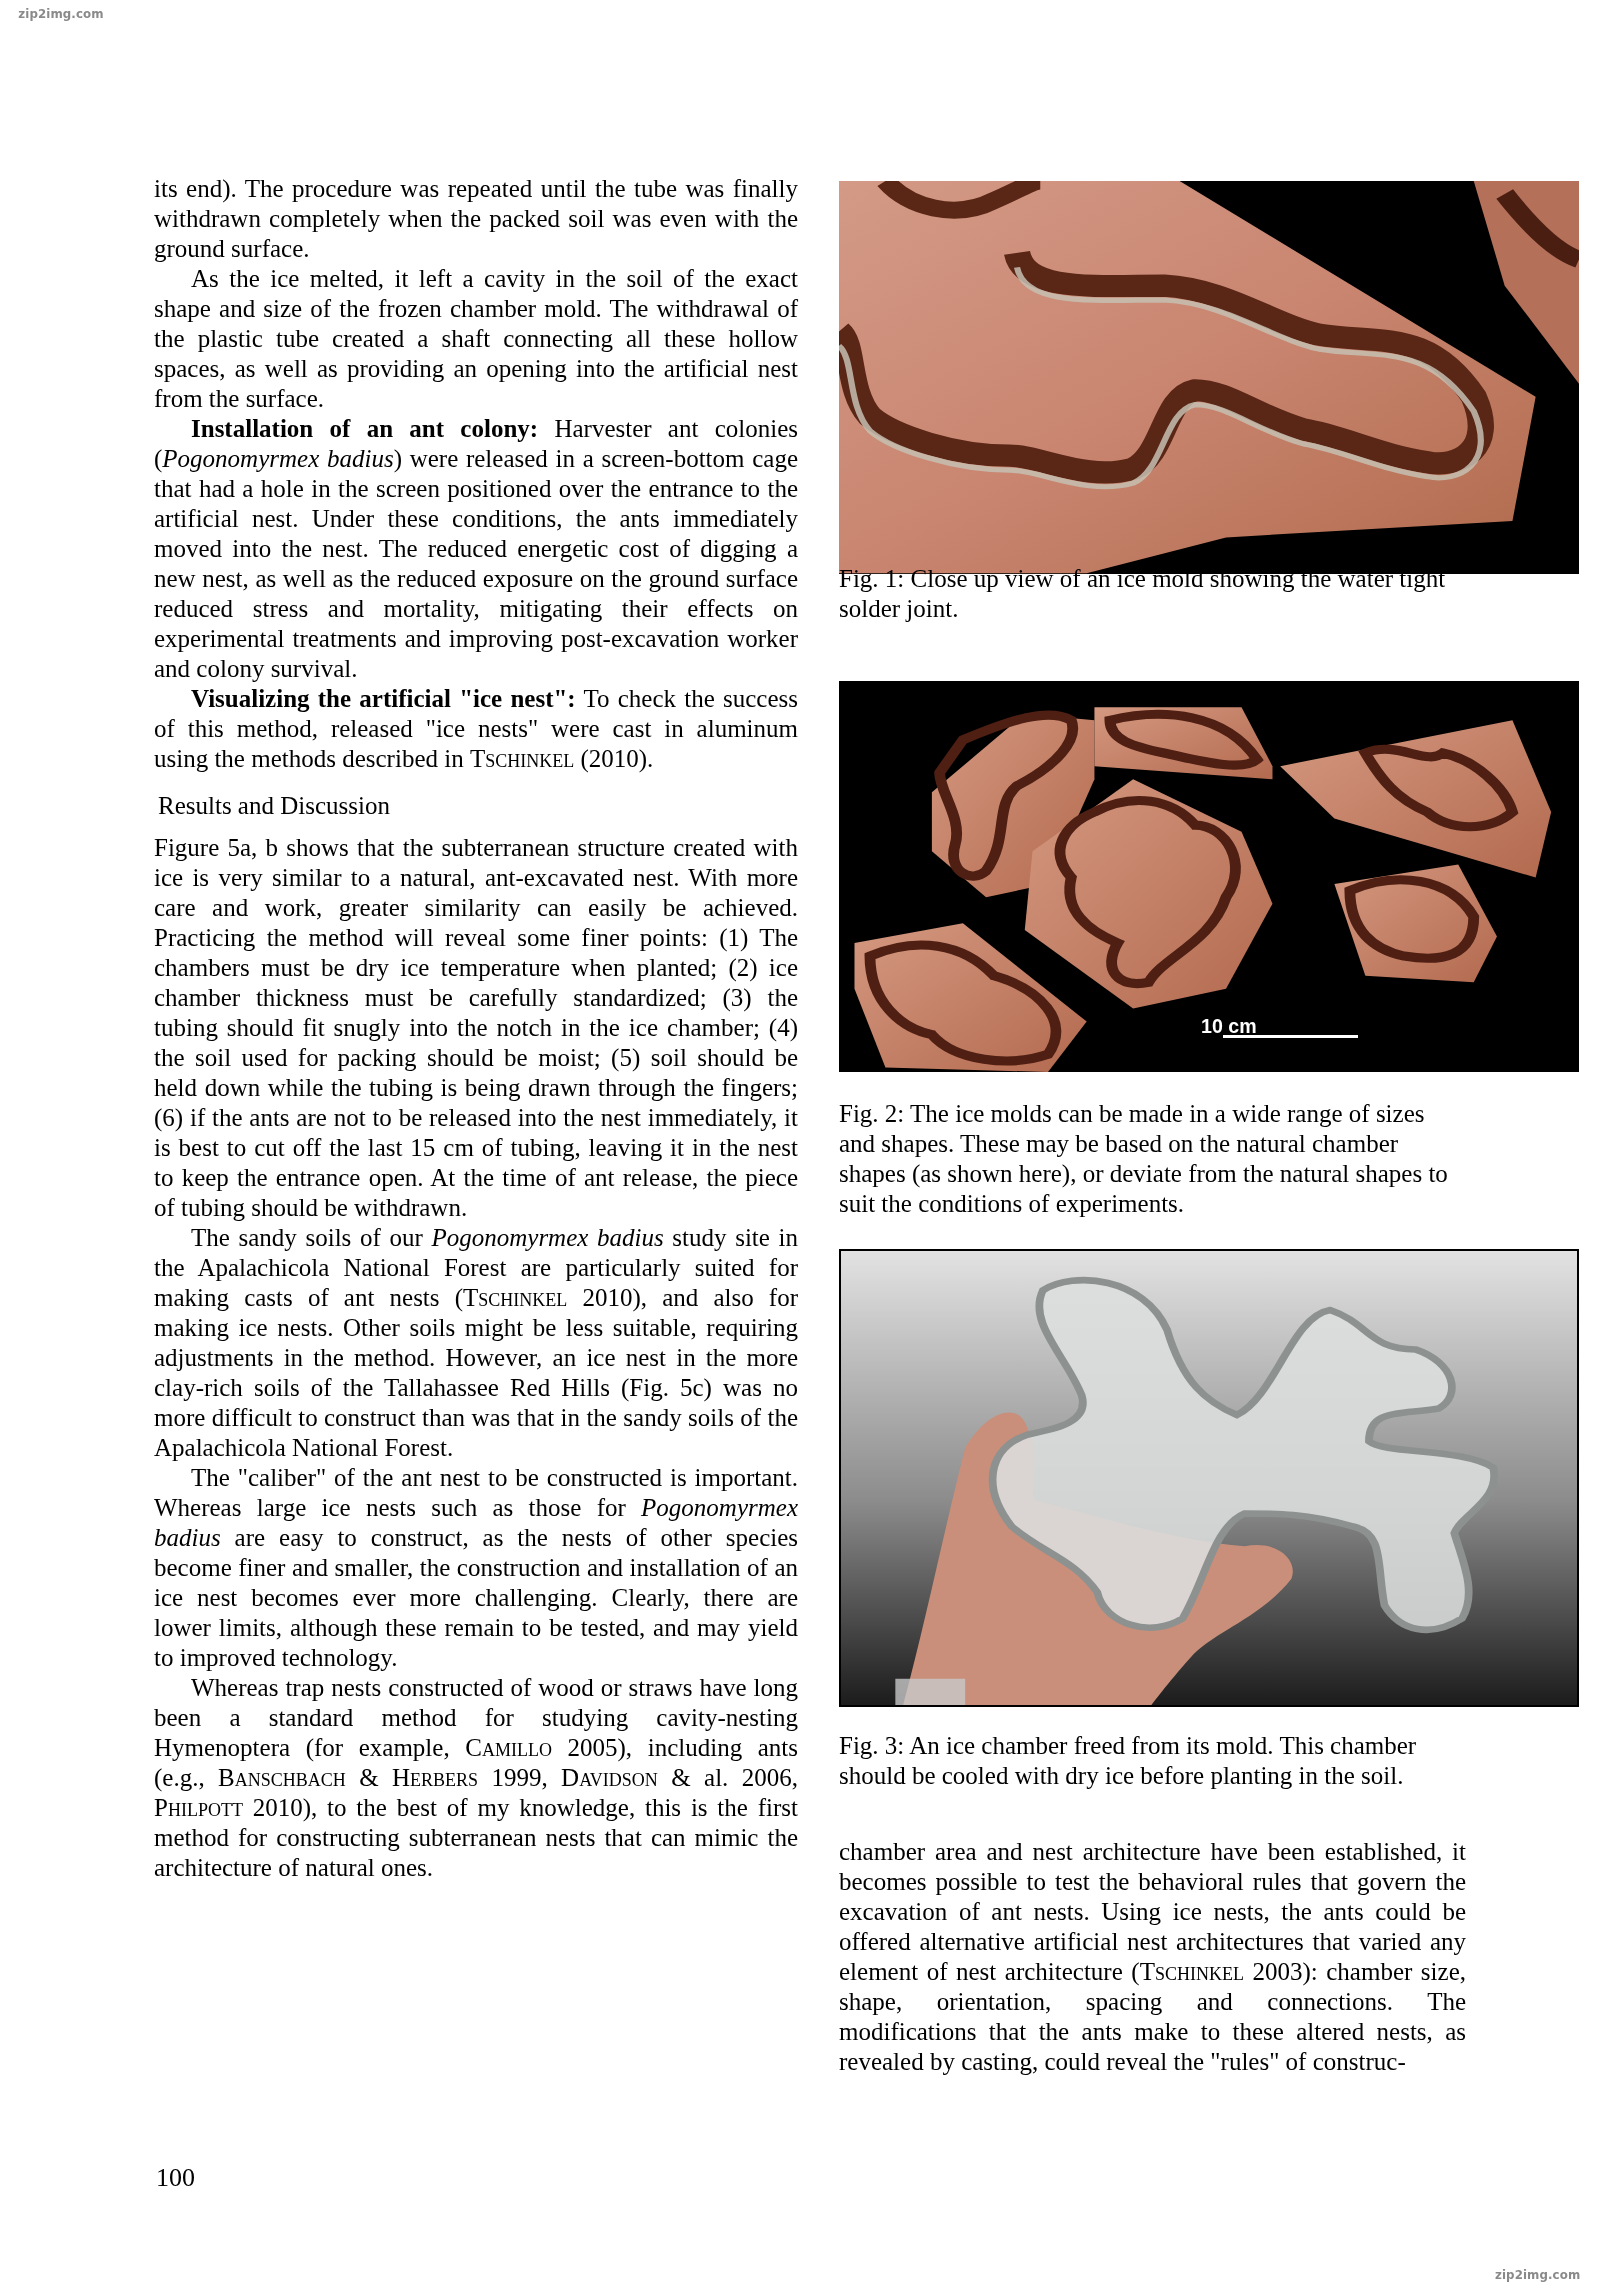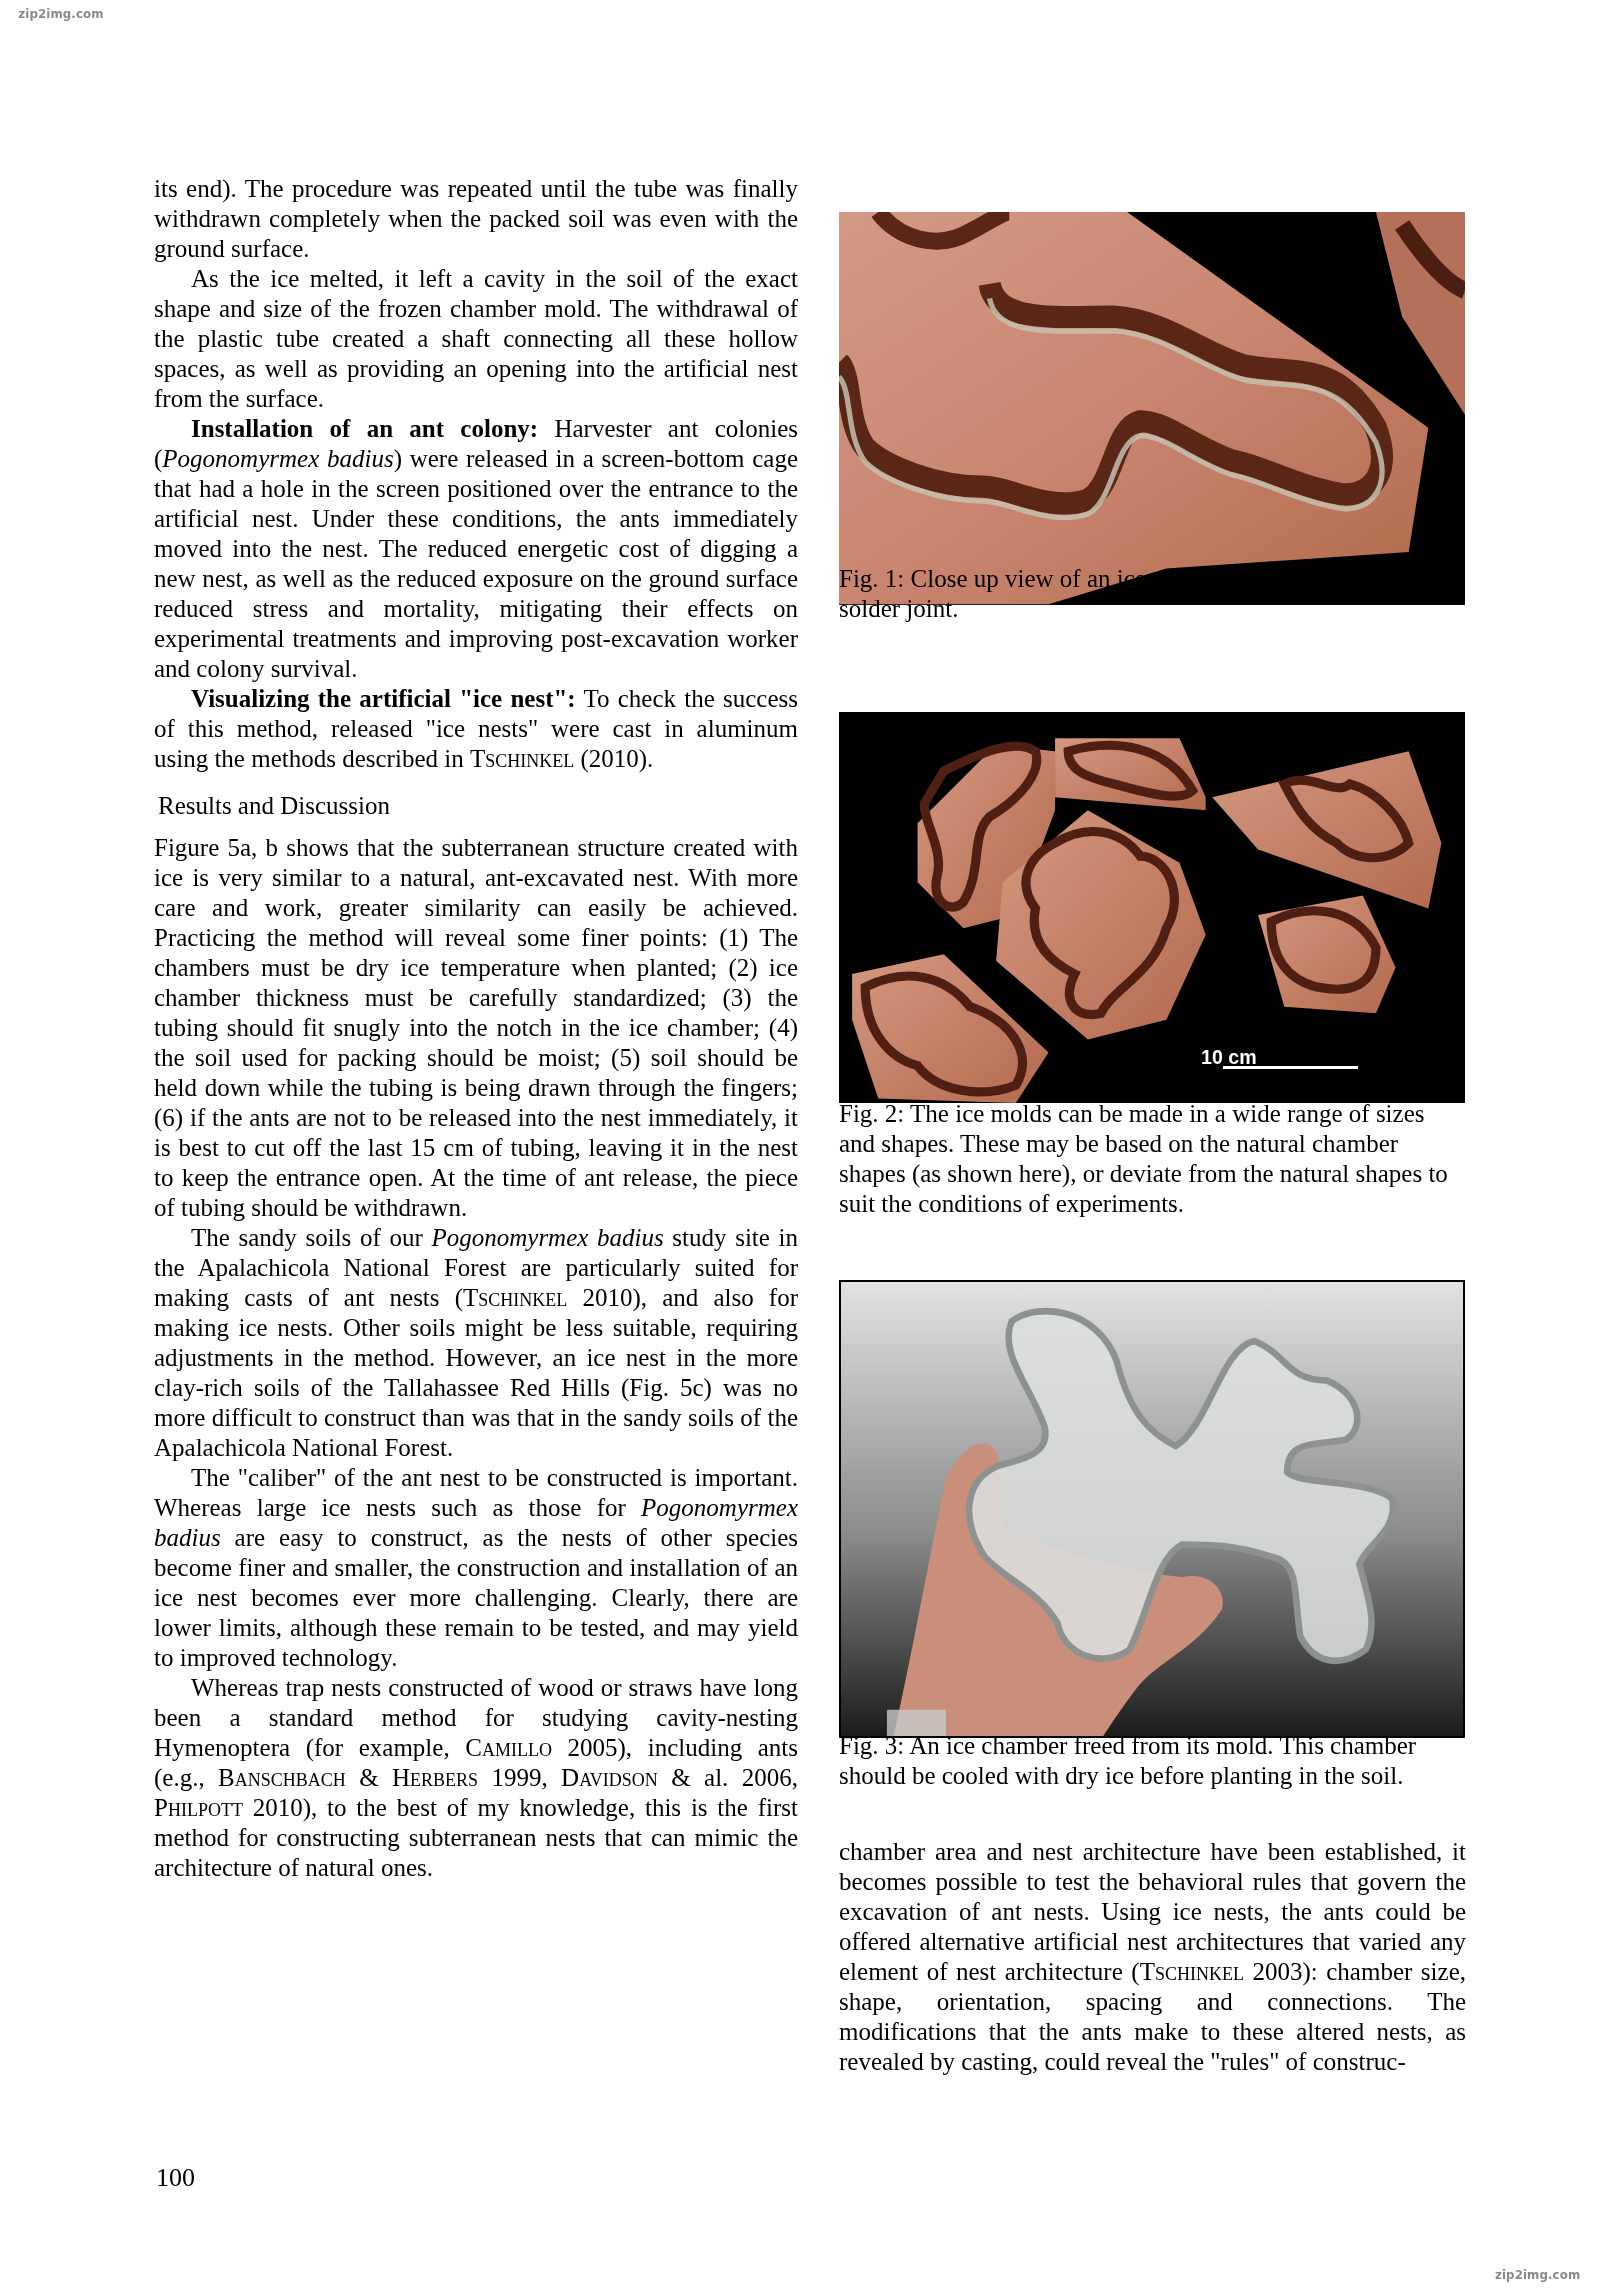--- a/index.html
+++ b/index.html
@@ -8,21 +8,21 @@
   .wm { position:absolute; font-family:"DejaVu Sans", "Liberation Sans", sans-serif;
         font-weight:bold; color:#8a8a8a; font-size:11.8px; letter-spacing:0.1px; }
   .col { position:absolute; font-size:25px; line-height:30px; text-align:justify;
          hyphens:manual; }
   .col p { margin:0; text-indent:0; }
   .col p.ind { text-indent:37px; }
   .col h2 { margin:4px; font-size:25px; line-height:30px; font-weight:normal; }
   .sc { font-variant:small-caps; }
   .left { left:154px; top:174px; width:644px; }
   .heading-wrap { margin-top:17px; margin-bottom:11.8px; }
-  .fig { position:absolute; left:839px; width:626px; background:#000; overflow:hidden;margin-top:31px; }
+  .fig { position:absolute; left:839px; width:740px; background:#000; overflow:hidden; }
   .fig svg { display:block; width:100%; height:100%; }
   .cap { position:absolute; left:839px; width:627px; font-size:25px; line-height:30px;
          text-align:left; }
   .right-body { left:839px; top:1837px; width:627px; }
   .pagenum { position:absolute; left:156px; top:2163px; font-size:26px; line-height:30px; }
   .scalebar-label { position:absolute; color:#fff; font-family:"Liberation Sans", sans-serif;
                     font-weight:bold; font-size:19.6px; }
   .scalebar-line { position:absolute; background:#fff; height:2.6px; }
 </style>
 </head>

